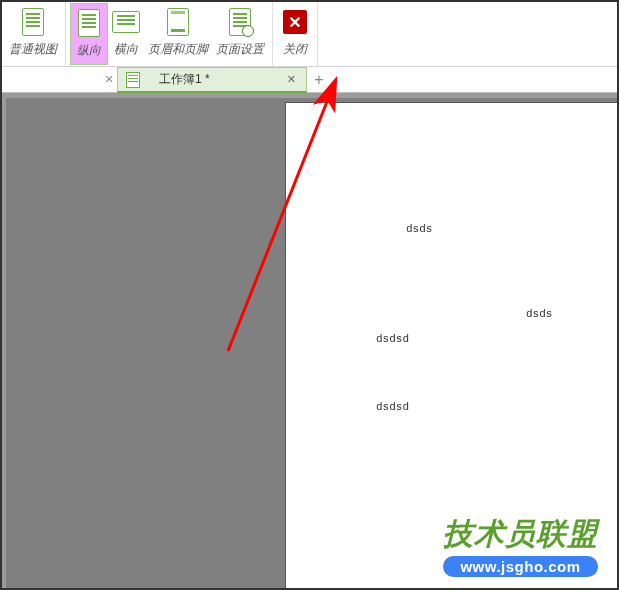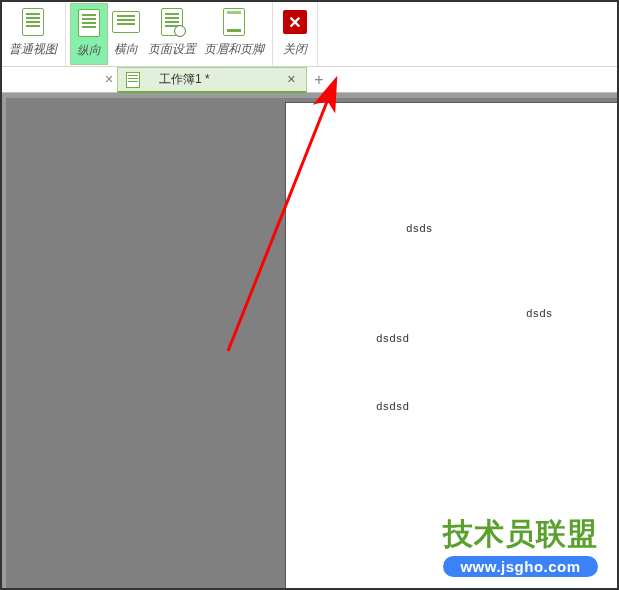--- a/index.html
+++ b/index.html
@@ -3,21 +3,21 @@
 <meta charset="utf-8">
 <style>
   * { box-sizing: border-box; margin: 0; padding: 0; }
   html, body { width: 619px; height: 590px; overflow: hidden; font-family: "Microsoft YaHei", sans-serif; font-size: 12px; background: #fff; }
   .root { width: 619px; height: 590px; border: 1px solid #333; position: relative; background: #fff; }
 
   
   .ribbon { height: 66px; background: #fff; border-bottom: 1px solid #d4d4d4; display: flex; }
   .rgroup { display: flex; align-items: flex-start; padding: 2px 4px 0 4px; border-right: 1px solid #e0e0e0; height: 100%; }
   .rbtn { display: flex; flex-direction: column; align-items: center; justify-content: flex-start; padding: 2px 4px 0 4px; height: 62px; cursor: pointer; }
-  .rbtn.active { background: #86efac; border: 1px solid #a8d08d; }
+  .rbtn.active { background: #f0abfc; border: 1px solid #a8d08d; }
   .rbtn .icon-wrap { width: 28px; height: 34px; display: flex; align-items: center; justify-content: center; }
   .rbtn .lbl { font-size: 12px; color: #555; text-align: center; white-space: nowrap; margin-top: 2px; font-style: italic; }
   .doc-icon { width: 22px; height: 28px; border: 1.5px solid #70ad47; border-radius: 2px; position: relative; background: #fff; }
   .doc-icon::before { content: ""; position: absolute; top: 4px; left: 3px; right: 3px; height: 2px; background: #70ad47; box-shadow: 0 4px 0 #70ad47, 0 8px 0 #70ad47, 0 12px 0 #70ad47; }
   .doc-icon.horiz { width: 28px; height: 22px; }
   .doc-icon.horiz::before { top: 3px; left: 4px; right: 4px; box-shadow: 0 4px 0 #70ad47, 0 8px 0 #70ad47; }
   .doc-icon.hf::before { top: 2px; height: 3px; box-shadow: 0 18px 0 #70ad47; background: #9ccc7c; }
   .doc-icon.settings::after { content: ""; position: absolute; bottom: -2px; right: -4px; width: 10px; height: 10px; border: 1.5px solid #538135; border-radius: 50%; background: #fff; }
   .doc-icon.margin { width: 26px; height: 30px; }
   .doc-icon.margin::before { top: 3px; left: 2px; right: 2px; height: 22px; border: 1px dashed #70ad47; background: none; box-shadow: none; }
@@ -37,21 +37,21 @@
   .workspace { position: absolute; top: 92px; left: 0; right: 0; bottom: 0; background: #9b9b9b; overflow: hidden; }
   .ws-inner { position: absolute; top: 5px; left: 5px; right: 0; bottom: 0; background: #808080; padding-left: 28px; }
   .page { position: absolute; top: 5px; left: 280px; width: 360px; height: 500px; background: #fff; box-shadow: -1px -1px 0 #555; }
   .cell { position: absolute; font-family: "Courier New", monospace; font-size: 11px; color: #333; }
 
   
   .arrow-svg { position: absolute; top: 75px; left: 215px; width: 140px; height: 280px; pointer-events: none; }
 
   
   .watermark { position: absolute; bottom: 12px; right: 20px; text-align: center; pointer-events: none; }
-  .wm-main { font-size: 30px; font-weight: 900; color: #5aa02c; letter-spacing: 1px; text-shadow: 2px 2px 0 #fff, -1px -1px 0 #fff, 1px -1px 0 #fff, -1px 1px 0 #fff; }
+  .wm-main { font-size: 30px; font-weight: 900; color: #5aa02c; letter-spacing: 1px; font-style: italic; text-shadow: 2px 2px 0 #fff, -1px -1px 0 #fff, 1px -1px 0 #fff, -1px 1px 0 #fff; }
   .wm-url-wrap { background: #3b82f6; border-radius: 14px; padding: 2px 14px; margin-top: 1px; }
   .wm-url { color: #fff; font-size: 15px; font-weight: bold; letter-spacing: 0.5px; }
 
   .border-frame { position: absolute; inset: 0; border: 1px solid #333; pointer-events: none; }
 </style>
 </head>
 <body>
 <div class="root">
 
   <div class="ribbon">
@@ -71,29 +71,29 @@
         <div class="lbl">纵向</div>
       </div>
       <div class="rbtn">
         <div class="icon-wrap">
             <div class="doc-icon horiz"></div>
           </div>
         <div class="lbl">横向</div>
       </div>
       <div class="rbtn">
         <div class="icon-wrap">
+            <div class="doc-icon hf"></div>
+          </div>
+        <div class="lbl">页眉和页脚</div>
+      </div>
+      <div class="rbtn">
+        <div class="icon-wrap">
             <div class="doc-icon settings"></div>
           </div>
         <div class="lbl">页面设置</div>
-      </div>
-      <div class="rbtn">
-        <div class="icon-wrap">
-            <div class="doc-icon hf"></div>
-          </div>
-        <div class="lbl">页眉和页脚</div>
       </div>
     </div>
     <div class="rgroup">
       <div class="rbtn">
         <div class="icon-wrap">
             <div class="close-icon">✕</div>
           </div>
         <div class="lbl">关闭</div>
       </div>
     </div>

